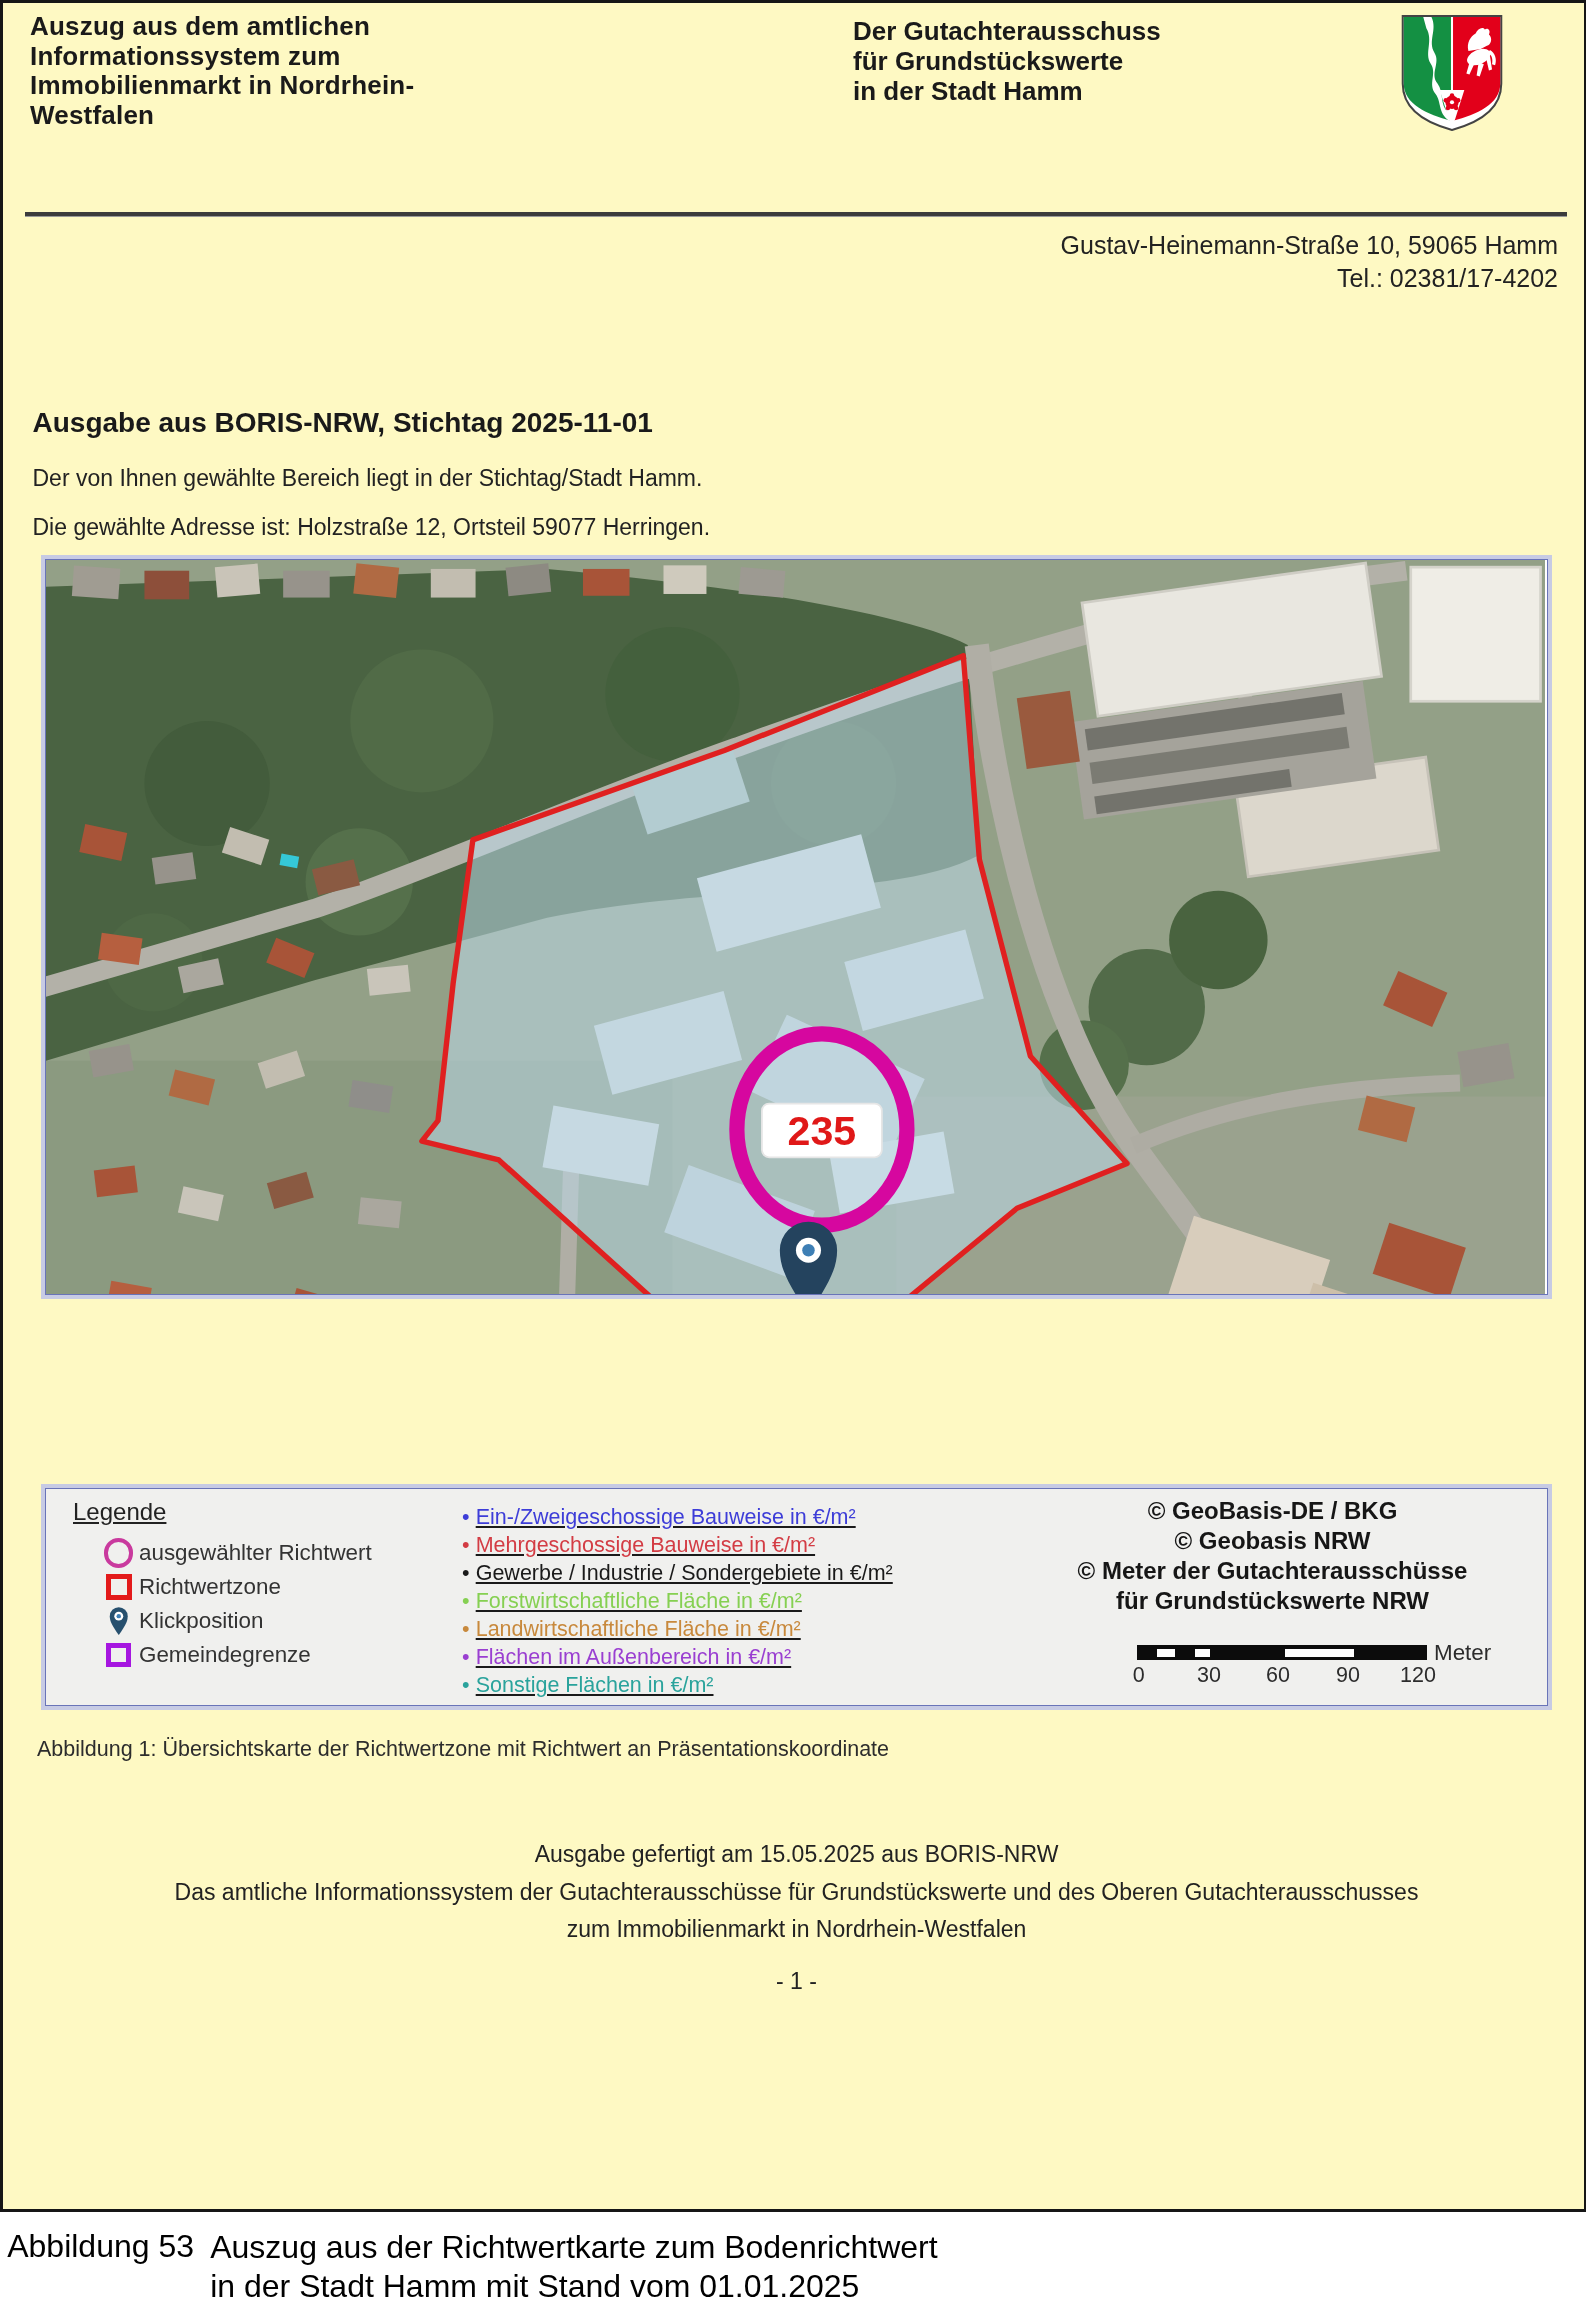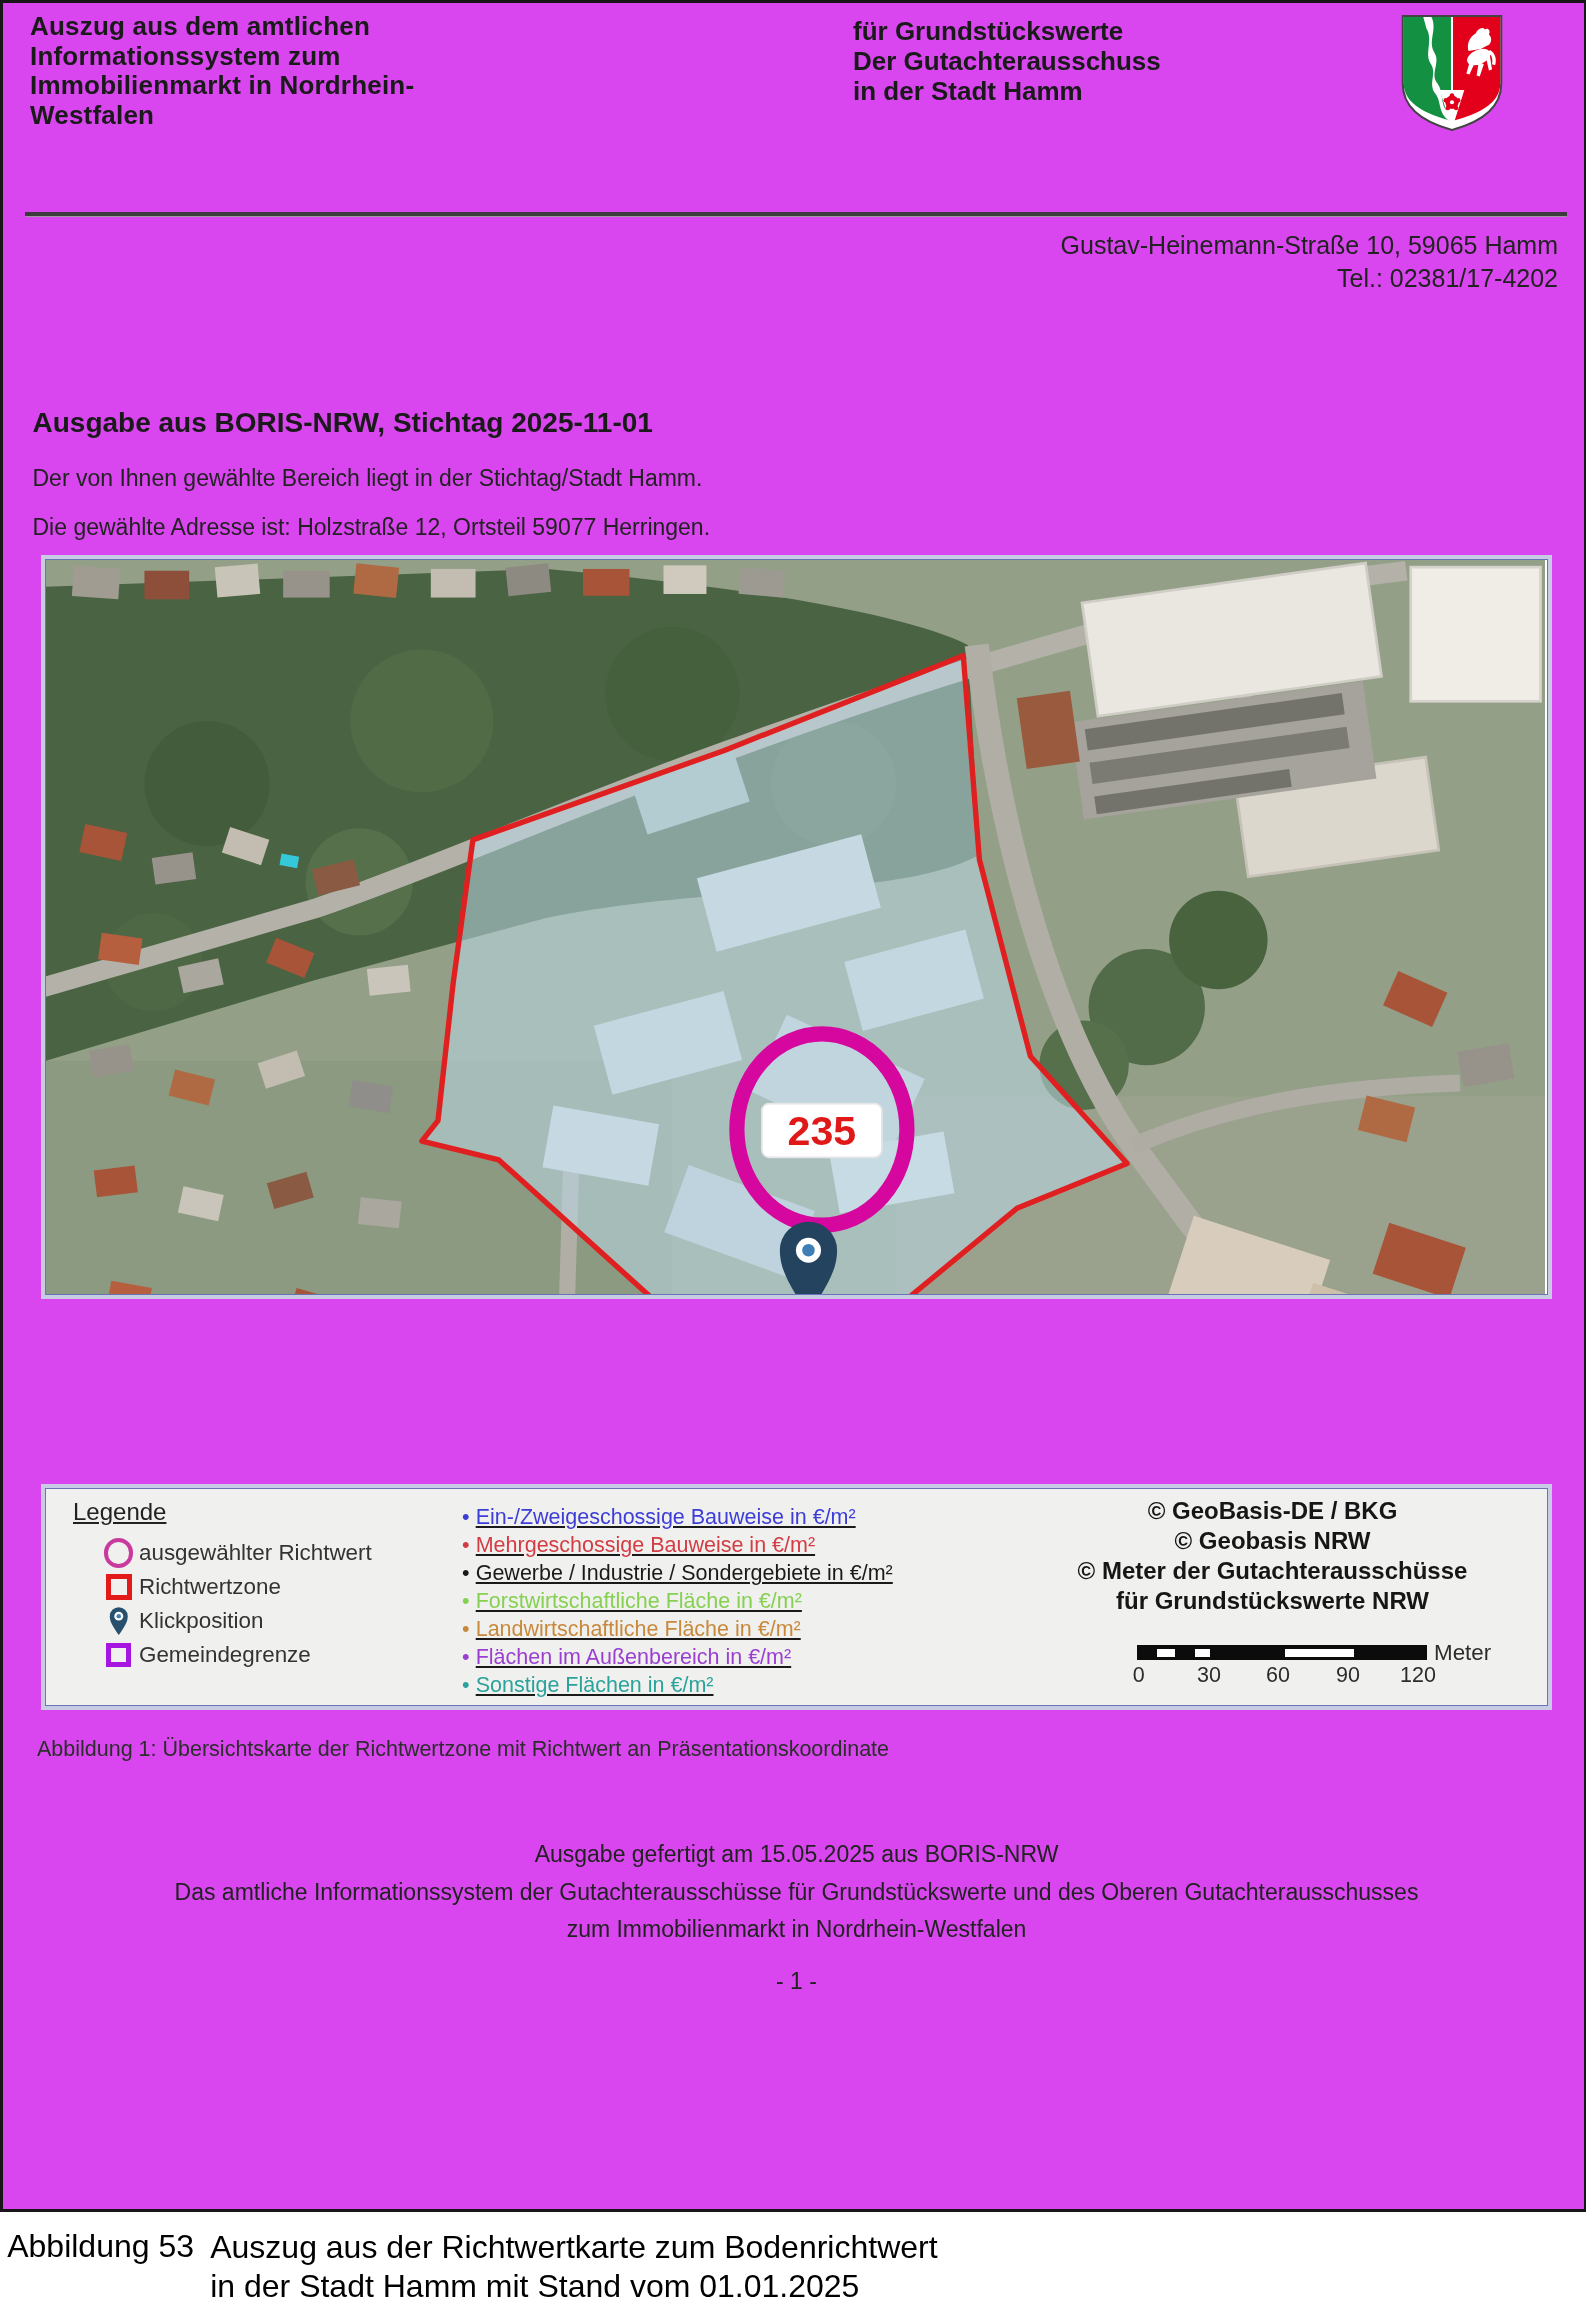--- a/index.html
+++ b/index.html
@@ -1,20 +1,20 @@
 <!DOCTYPE html>
 <html lang="de" style="font-size:14.3px"><head>
 <meta charset="utf-8">
 <style>
   html,body{margin:0;padding:0;background:#fff;}
   body{width:1587px;height:2319px;position:relative;overflow:hidden;
        font-family:"Liberation Sans","DejaVu Sans",sans-serif;color:#1a1a1a;}
   .abs{position:absolute;}
   
-  .sheet{left:0;top:0;width:1587px;height:2212px;border:3.6px solid #161616;box-sizing:border-box;background:#d946ef;}
+  .sheet{left:0;top:0;width:1587px;height:2212px;border:3.6px solid #161616;box-sizing:border-box;background:#fef9c3;}
   
   .hdr-left{left:27px;top:9px;width:573px;font-size:26px;font-weight:700;line-height:29.5px;letter-spacing:0.2px;}
   .hdr-right{left:850px;top:12.5px;width:501px;font-size:26px;font-weight:700;line-height:30px;}
   .crest{left:1374px;top:10.7px;width:150px;height:118px;}
   .hdr-rule{left:22.4px;top:209px;width:1542px;height:3.6px;background:#3c3c3c;border-bottom:0.9px solid #9a9a9a;}
   .addr{left:805px;top:226px;width:750px;text-align:right;font-size:25px;line-height:33px;color:#222;}
   
   .sec-title{left:29.5px;top:404px;font-size:28px;font-weight:700;}
   .intro1{left:29.5px;top:462px;font-size:23px;color:#222;}
   .intro2{left:29.5px;top:511px;font-size:23px;color:#222;}
@@ -58,22 +58,22 @@
 
 <div class="abs sheet">
 
   <div class="abs hdr-left">
     <div>Auszug aus dem amtlichen</div>
     <div>Informationssystem zum</div>
     <div>Immobilienmarkt in Nordrhein-</div>
     <div>Westfalen</div>
   </div>
   <div class="abs hdr-right">
+    <div>Der Gutachterausschuss</div>
     <div>für Grundstückswerte</div>
-    <div>Der Gutachterausschuss</div>
     <div>in der Stadt Hamm</div>
   </div>
 
   <svg class="abs crest" viewBox="0 0 100 115" aria-hidden="true">
     <path d="M2,2 H98 V68 C98,93 76,106 50,113 C24,106 2,93 2,68 Z" fill="#ffffff" stroke="#444" stroke-width="2"></path>
     <path d="M3,3 H49 V104 C26,98 3,88 3,68 Z" fill="#149043"></path>
     <path d="M51,3 H97 V68 C97,88 74,98 51,104 Z" fill="#e2001a"></path>
     <path d="M30,3 C36,16 26,26 33,38 C39,48 28,58 36,68 C42,76 38,88 46,96 L52,100 L47,104 C36,96 40,86 34,78 C26,68 36,58 29,48 C23,38 32,26 25,14 L22,3 Z" fill="#ffffff"></path>
     <g fill="#ffffff">
       <ellipse cx="76" cy="42" rx="12" ry="7" transform="rotate(-24 76 42)"></ellipse>

